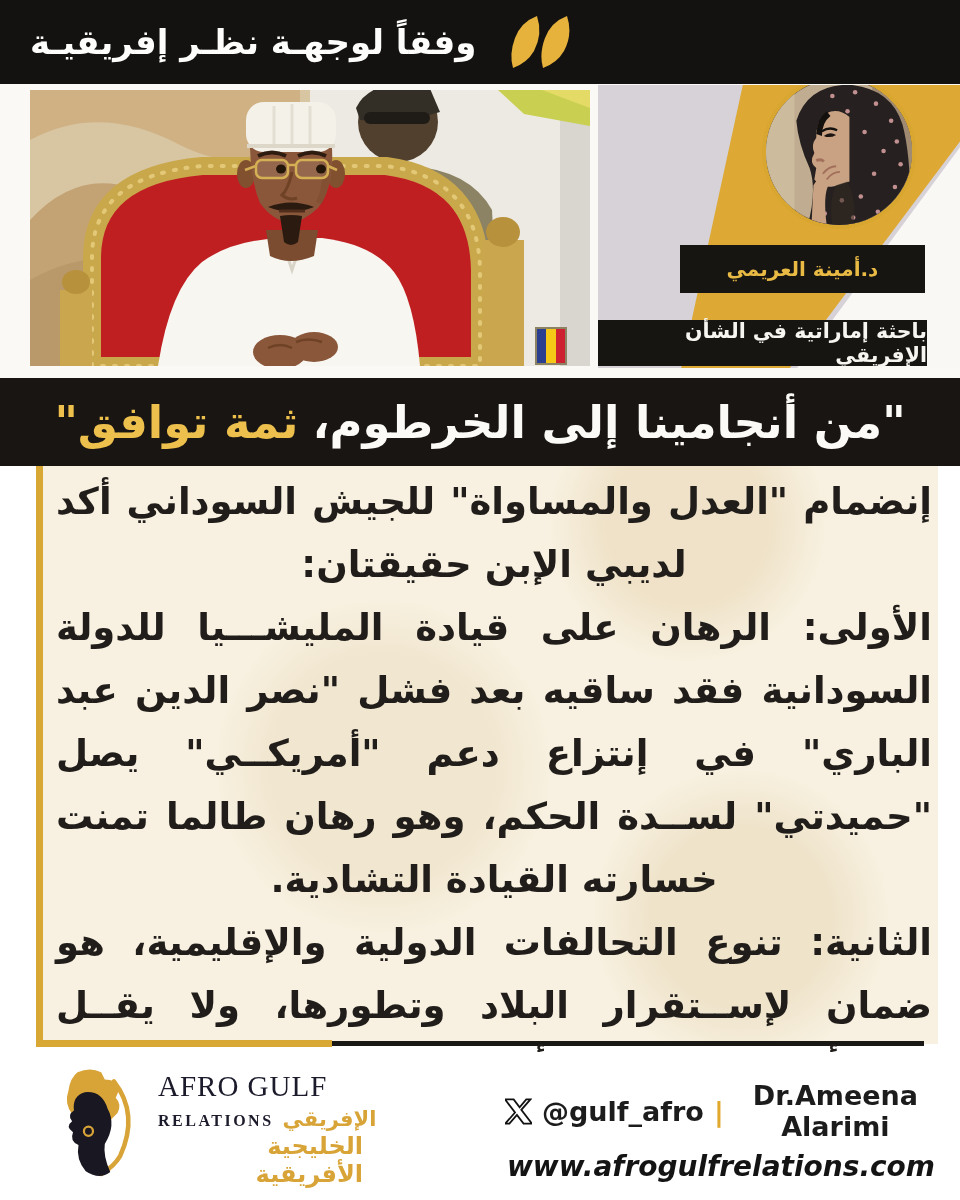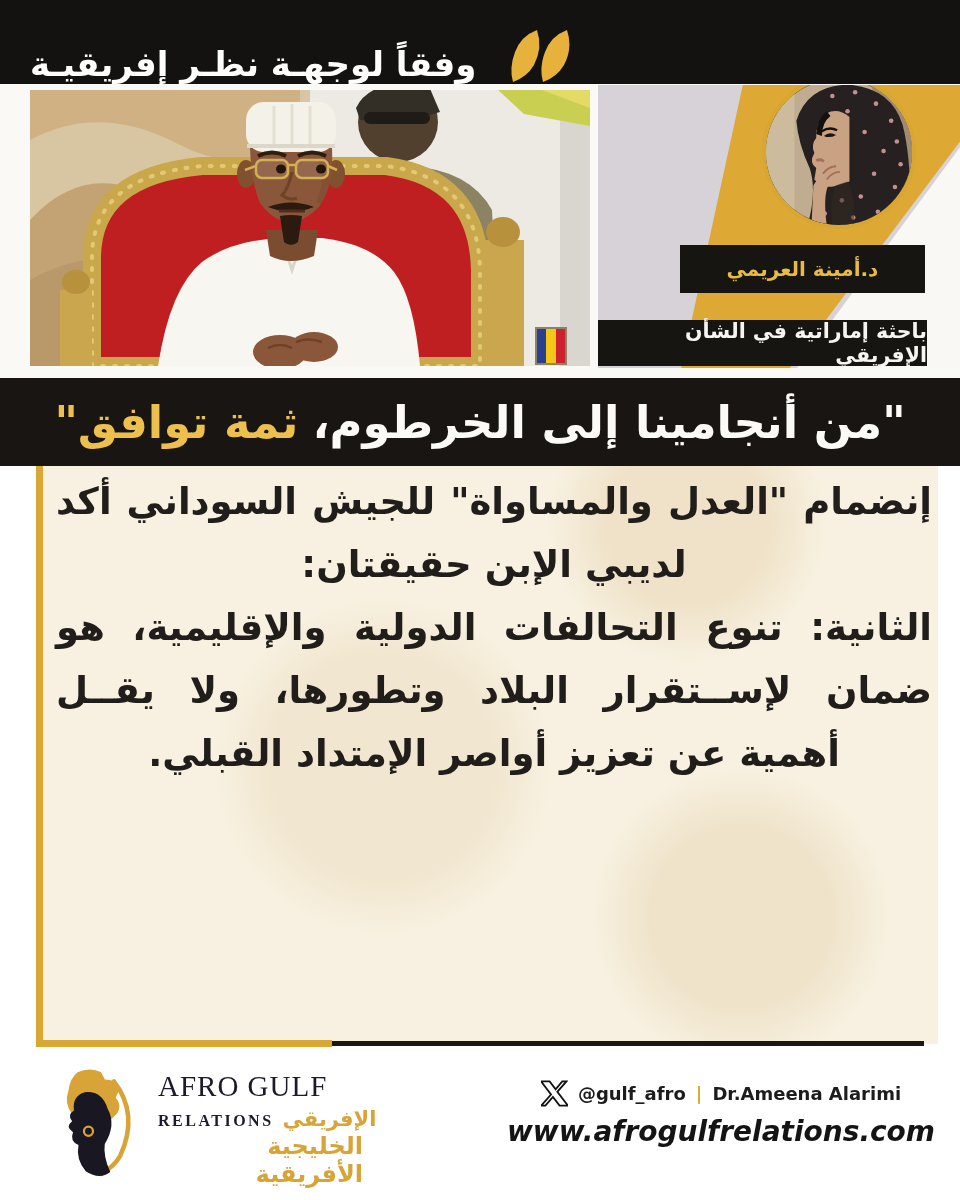--- a/index.html
+++ b/index.html
@@ -8,21 +8,21 @@
     position:relative; width:960px; height:1200px; margin:0 auto;
     background:#fbf9f5; overflow:hidden;
   }
   
   .top-bar{
     position:absolute; left:0; top:0; width:960px; height:84px;
     background:#141210; display:flex; align-items:center;
   }
   .top-quote-group{
     position:absolute; left:30px; top:0; height:84px;
-    display:flex; direction:rtl; align-items:flex-end; gap:30px;
+    display:flex; direction:rtl; align-items:center; gap:30px;
   }
   .top-quote-text{
     color:#fdfdfb; font-size:34px; font-weight:bold; letter-spacing:0;
     white-space:nowrap;
   }
   
   .photo-main{
     position:absolute; left:30px; top:90px; width:560px; height:276px;
     overflow:hidden; background:#d8c5a2;
   }
@@ -91,21 +91,21 @@
   .logo-l1{ font-family:"Liberation Serif", serif; font-weight:normal; font-size:29px;
             color:#1b1b2b; letter-spacing:1px; white-space:nowrap; }
   .logo-l2{ display:flex; align-items:baseline; gap:9px; margin-top:4px; }
   .logo-l2-en{ font-family:"Liberation Serif", serif; font-weight:bold; font-size:16px;
                letter-spacing:2.5px; color:#1b1b2b; }
   .logo-l2-ar{ font-size:21px; font-weight:bold; color:#d8a437; direction:rtl; }
   .logo-l3{ font-size:24px; font-weight:bold; color:#d8a437; direction:rtl;
             text-align:right; margin-top:1px; }
   .footer-right{ position:absolute; left:505px; top:28px; width:432px; text-align:center; }
   .fr-line1{ display:flex; align-items:center; justify-content:center; gap:10px;
-             font-size:18px; font-weight:bold; color:#1c1c1c; }
+             font-size:27px; font-weight:bold; color:#1c1c1c; }
   .fr-sep{ color:#e0a92d; font-weight:bold; }
   .fr-line2{ margin-top:8px; font-size:28px; font-weight:bold; color:#141414;font-style:italic; }
   .x-icon{ width:27px; height:27px; flex:0 0 auto; }
 </style>
 </head>
 <body>
 
 <div class="page">
 
   <div class="top-bar">
@@ -236,20 +236,21 @@
     <span class="g">ثمة توافق"</span>
   </div>
 
   <div class="article">
     <div class="article-paper"></div>
     <div class="gold-vbar"></div>
     <div class="gold-hbar"></div>
     <div class="black-hbar"></div>
     <div class="article-text">
       <p>إنضمام "العدل والمساواة" للجيش السوداني أكد لديبي الإبن حقيقتان:</p>
+      <p>الأولى: الرهان على قيادة المليشـــيا للدولة السودانية فقد ساقيه بعد فشل "نصر الدين عبد الباري" في إنتزاع دعم "أمريكــي" يصل "حميدتي" لســدة الحكم، وهو رهان طالما تمنت خسارته القيادة التشادية.</p>
       <p>الثانية: تنوع التحالفات الدولية والإقليمية، هو ضمان لإســتقرار البلاد وتطورها، ولا يقــل أهمية عن تعزيز أواصر الإمتداد القبلي.</p>
     </div>
   </div>
 
   <div class="footer">
     <svg class="logo" viewBox="0 0 130 130">
       <path d="M48 8 Q62 2 74 8 L78 16 Q90 16 95 25 L90 36 Q97 43 92 53 L79 66 Q77 82 69 94 L62 104 Q56 92 54 78 Q44 68 42 54 Q33 42 38 28 Q40 14 48 8 Z" fill="#d8a437"></path>
       <path d="M88 18 Q116 54 95 100 Q88 112 74 120" fill="none" stroke="#d8a437" stroke-width="5" stroke-linecap="round"></path>
       <path d="M56 30 Q42 34 44 50 Q36 55 42 62 Q34 68 43 74 Q39 84 49 88 Q46 104 57 117 Q72 127 84 118 Q76 100 78 87 Q91 66 81 48 Q75 28 56 30 Z" fill="#191722"></path>
       <circle cx="60" cy="73" r="5" fill="none" stroke="#d8a437" stroke-width="2.5"></circle>

